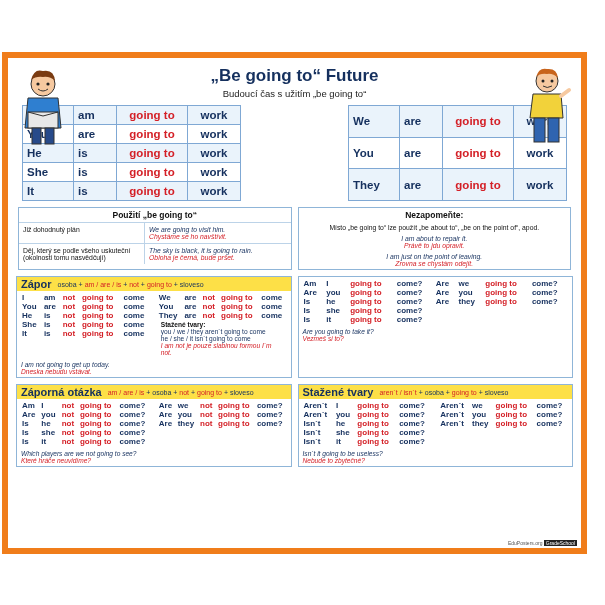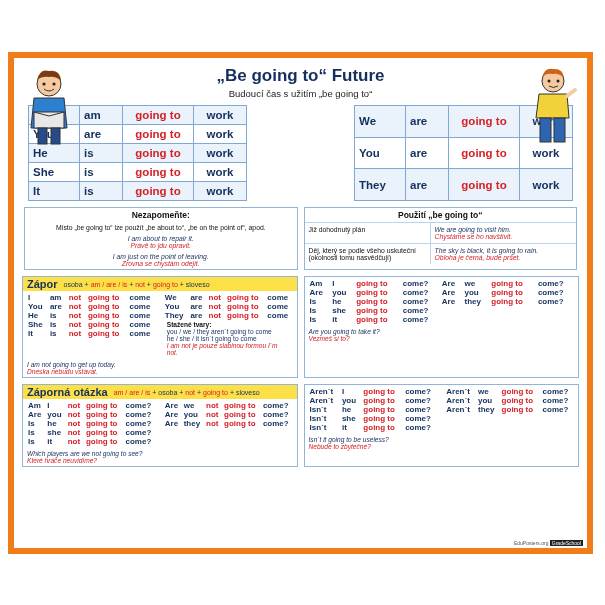--- a/index.html
+++ b/index.html
@@ -1,17 +1,17 @@
 <!DOCTYPE html>
 <html><head>
 <meta charset="utf-8">
 <style>
   html,body{margin:0;padding:0;}
   body{width:605px;height:605px;background:#ffffff;font-family:"Liberation Sans",sans-serif;}
-  .poster{position:absolute;left:8px;top:52px;width:585px;height:502px;border:6px solid #f07d1a;background:#ffffff;box-sizing:border-box;}
+  .poster{position:absolute;left:2px;top:52px;width:585px;height:502px;border:6px solid #f07d1a;background:#ffffff;box-sizing:border-box;}
   .inner{position:absolute;left:0;top:0;right:0;bottom:0;padding:4px 6px;box-sizing:border-box;}
 
   .title{text-align:center;font-size:17px;font-weight:bold;color:#15305e;margin-top:4px;}
   .subtitle{text-align:center;font-size:9.5px;color:#222;margin-top:2px;}
   .formula{text-align:center;font-size:12px;font-weight:bold;margin-top:3px;color:#15305e;}
   .formula .red{color:#d42027;}
   .formula .plain{color:#15305e;}
 
   
   .mascot{position:absolute;width:58px;height:78px;}
@@ -152,47 +152,47 @@
               <td class="c-aux">are</td>
               <td class="c-go">going to</td>
               <td class="c-verb">work</td>
             </tr>
       </tbody>
         </table>
     </div>
 
     <div class="midwrap">
       <div class="box">
-        <h4>Nezapomeňte:</h4>
-        <div class="note">Místo „be going to“ lze použít „be about to“, „be on the point of“, apod.</div>
-        <div class="note">
-          <div class="en">I am about to repair it.</div>
-          <div class="cz">Právě to jdu opravit.</div>
-        </div>
-        <div class="note">
-          <div class="en">I am just on the point of leaving.</div>
-          <div class="cz">Zrovna se chystám odejít.</div>
-        </div>
-      </div>
-
-      <div class="box">
         <h4>Použití „be going to“</h4>
         <div class="cellrow">
           <div class="l">Již dohodnutý plán</div>
           <div class="r">
             <div class="en">We are going to visit him.</div>
             <div class="cz">Chystáme se ho navštívit.</div>
           </div>
         </div>
         <div class="cellrow">
           <div class="l">Děj, který se podle všeho uskuteční (okolnosti tomu nasvědčují)</div>
           <div class="r">
             <div class="en">The sky is black, it is going to rain.</div>
             <div class="cz">Obloha je černá, bude pršet.</div>
           </div>
+        </div>
+      </div>
+
+      <div class="box">
+        <h4>Nezapomeňte:</h4>
+        <div class="note">Místo „be going to“ lze použít „be about to“, „be on the point of“, apod.</div>
+        <div class="note">
+          <div class="en">I am about to repair it.</div>
+          <div class="cz">Právě to jdu opravit.</div>
+        </div>
+        <div class="note">
+          <div class="en">I am just on the point of leaving.</div>
+          <div class="cz">Zrovna se chystám odejít.</div>
         </div>
       </div>
     </div>
 
     <div style="display:flex;gap:6px;margin:6px 2px 0 2px;">
       <div style="flex:1;border:1px solid #8fb5d8;">
         <div class="sect-head">
           <span class="name">Zápor</span>
           <span class="key"><span>osoba + </span><span class="red">am / are / is</span><span> + </span><span class="red">not</span><span> + </span><span class="red">going to</span><span> + sloveso</span></span>
         </div>
@@ -412,20 +412,24 @@
               </table>
           </div>
         </div>
         <div class="ex">
           <div class="e1">Which players are we not going to see?</div>
           <div class="e2">Které hráče neuvidíme?</div>
         </div>
       </div>
 
       <div style="flex:1;border:1px solid #8fb5d8;">
+        <div class="sect-head">
+          <span class="name">Stažené tvary</span>
+          <span class="key"><span class="red">aren´t / isn´t</span><span> + osoba + </span><span class="red">going to</span><span> + sloveso</span></span>
+        </div>
         <div class="cols">
           <div class="col">
             <table class="g">
               <tbody>
                   <tr>
                     <td class="a">Aren´t</td>
                     <td class="s">I</td>
                     <td class="g2">going to</td>
                     <td class="v">come?</td>
                   </tr>

